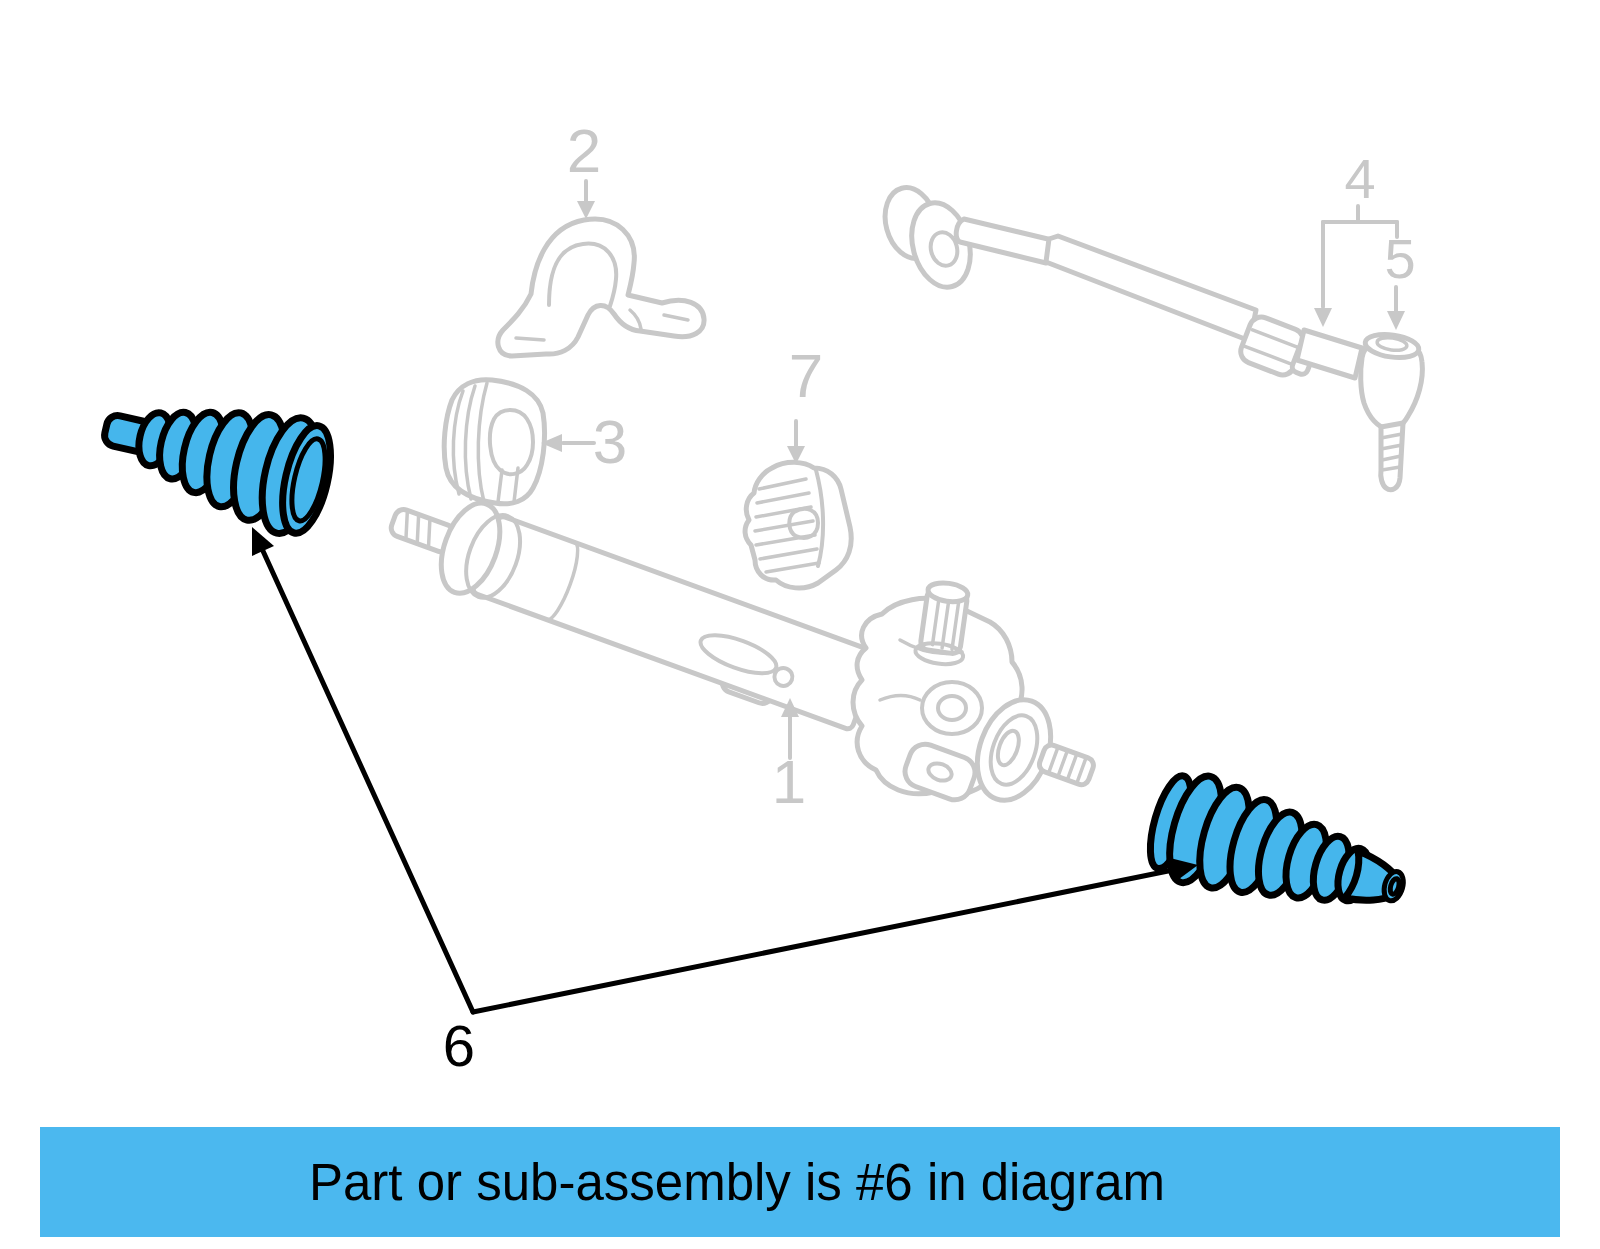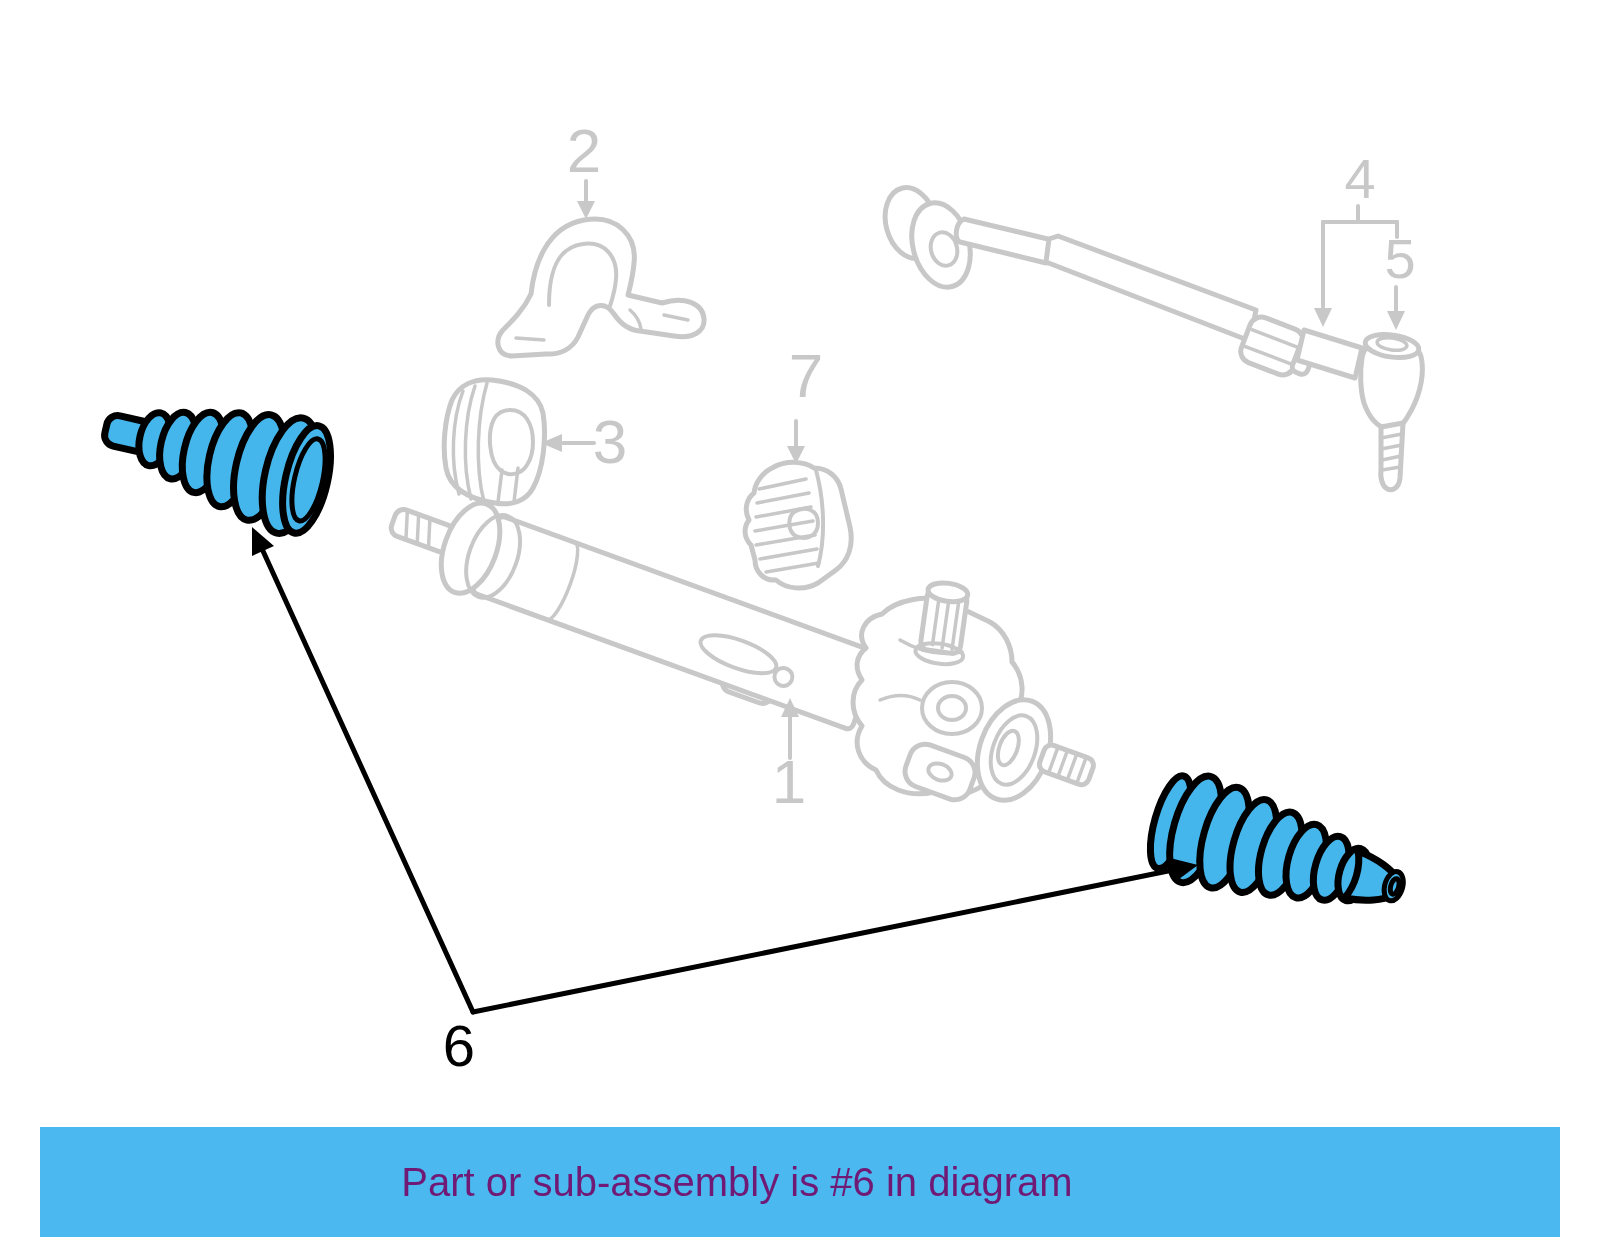--- a/index.html
+++ b/index.html
@@ -5,21 +5,21 @@
   html,body{margin:0;padding:0;background:#ffffff;}
   body{width:1600px;height:1249px;position:relative;font-family:"Liberation Sans",sans-serif;overflow:hidden;}
   .stage{position:absolute;left:0;top:0;width:1600px;height:1249px;}
   svg{position:absolute;left:0;top:0;}
   .banner{
     position:absolute;left:40px;top:1127px;width:1520px;height:110px;
     background:#4BB8EF;box-sizing:border-box;padding-right:126px;
     display:flex;flex-direction:column;align-items:center;justify-content:center;
   }
   .banner-line{
-    color:#701a75;font-size:40px;line-height:49px;white-space:nowrap;text-align:left;
+    color:#000000;font-size:51px;line-height:49px;white-space:nowrap;text-align:left;
   }
   
   .ga{fill:#ffffff;stroke:#C8C8C8;stroke-width:5;stroke-linejoin:round;stroke-linecap:round;}
   .gl{fill:none;stroke:#C8C8C8;stroke-width:4;stroke-linejoin:round;stroke-linecap:round;}
   .gthin{fill:none;stroke:#C8C8C8;stroke-width:3.5;stroke-linecap:round;}
   .ghead{fill:#C8C8C8;stroke:none;}
   .glabel{fill:#C8C8C8;font-size:62px;font-family:"Liberation Sans",sans-serif;}
   .glabel45{fill:#C8C8C8;font-size:56px;font-family:"Liberation Sans",sans-serif;}
   .blabel{fill:#000000;font-size:58px;font-family:"Liberation Sans",sans-serif;}
   .boot{fill:#45B6EC;stroke:#000000;stroke-width:7;stroke-linejoin:round;}

